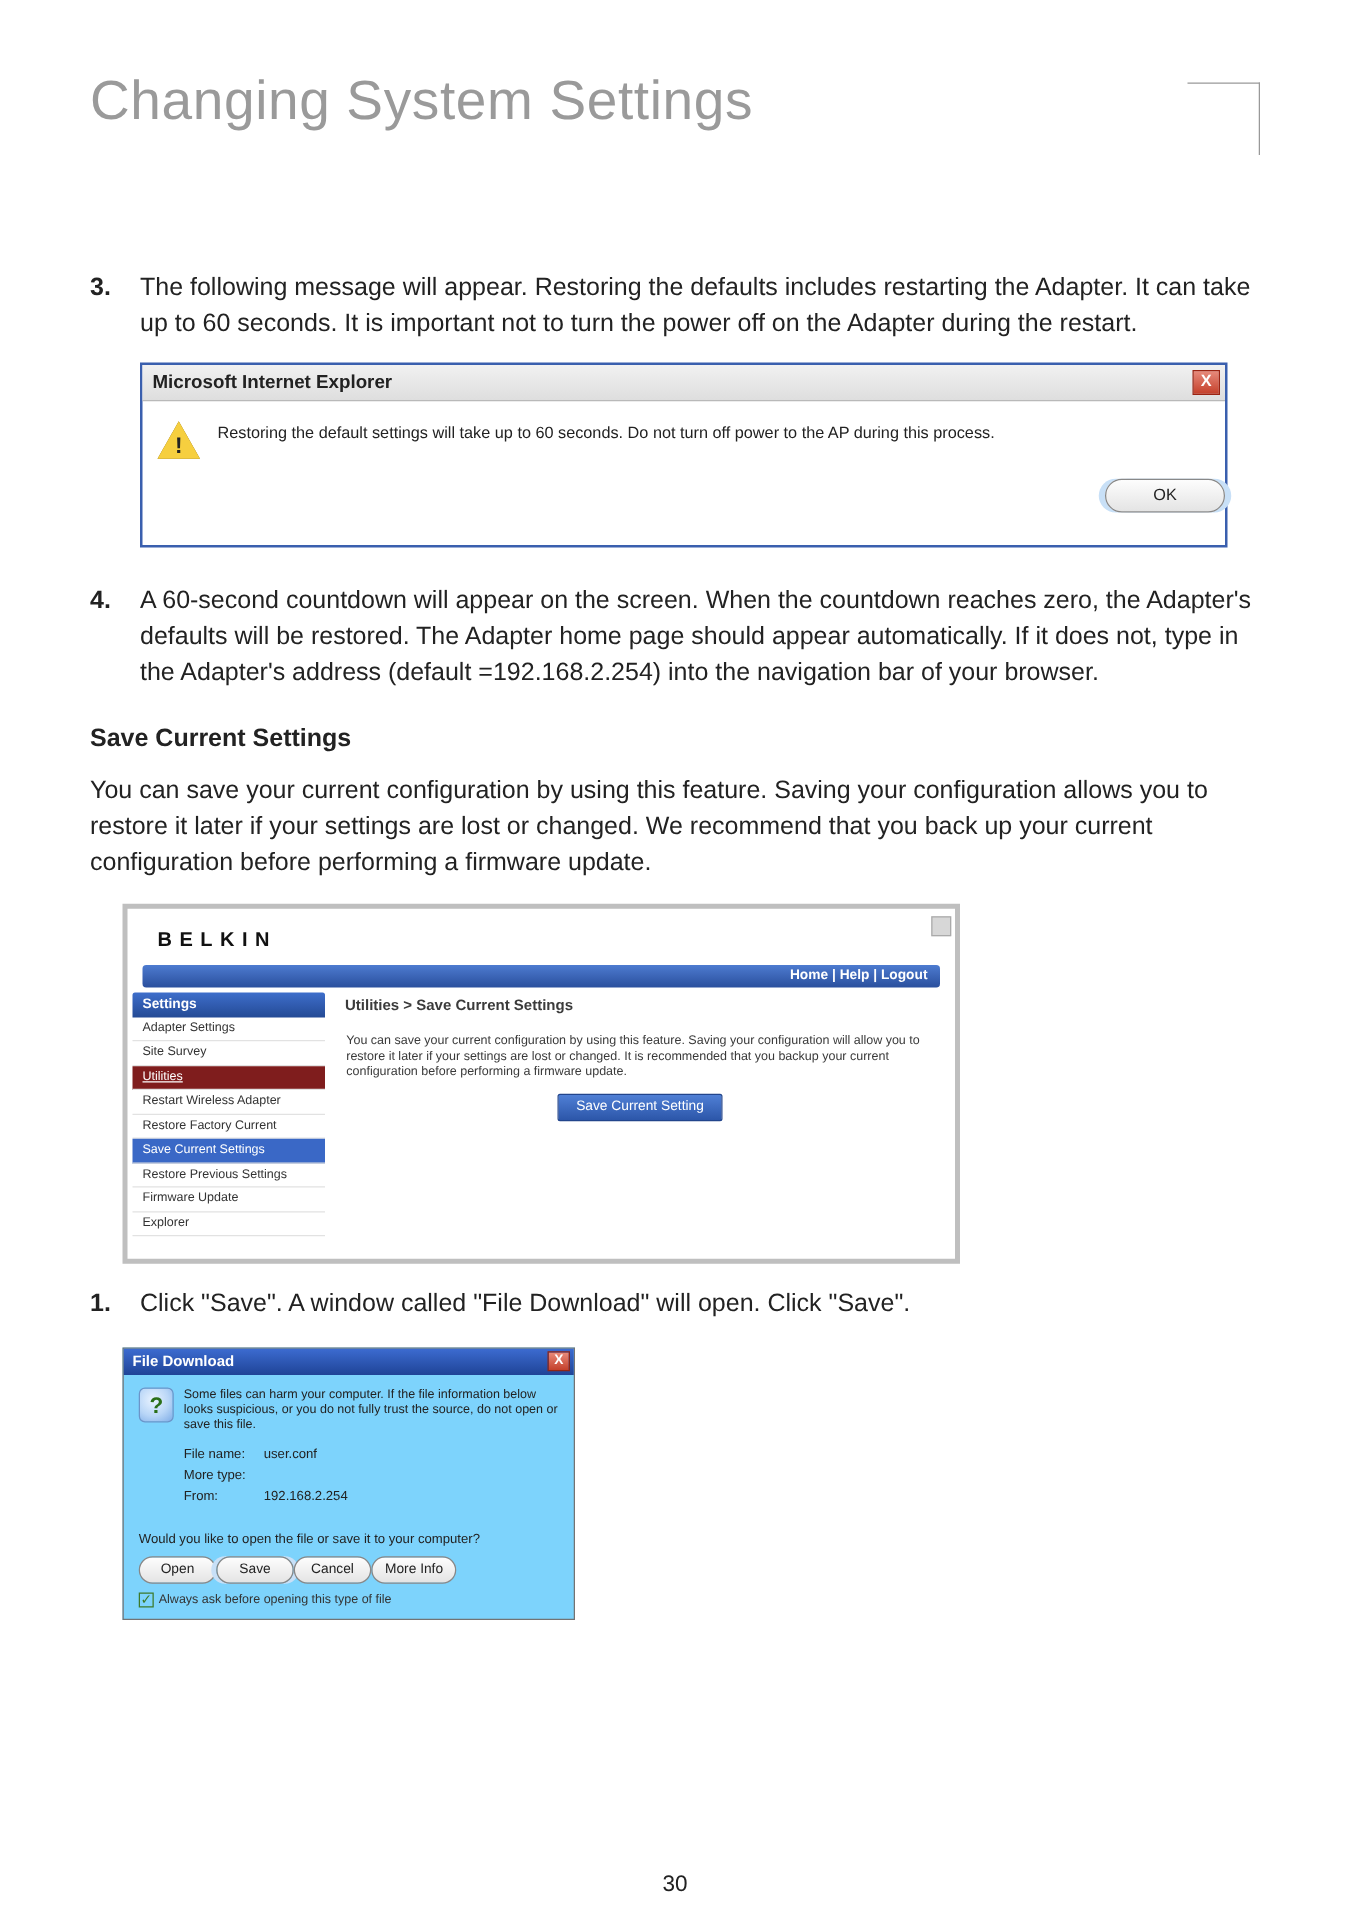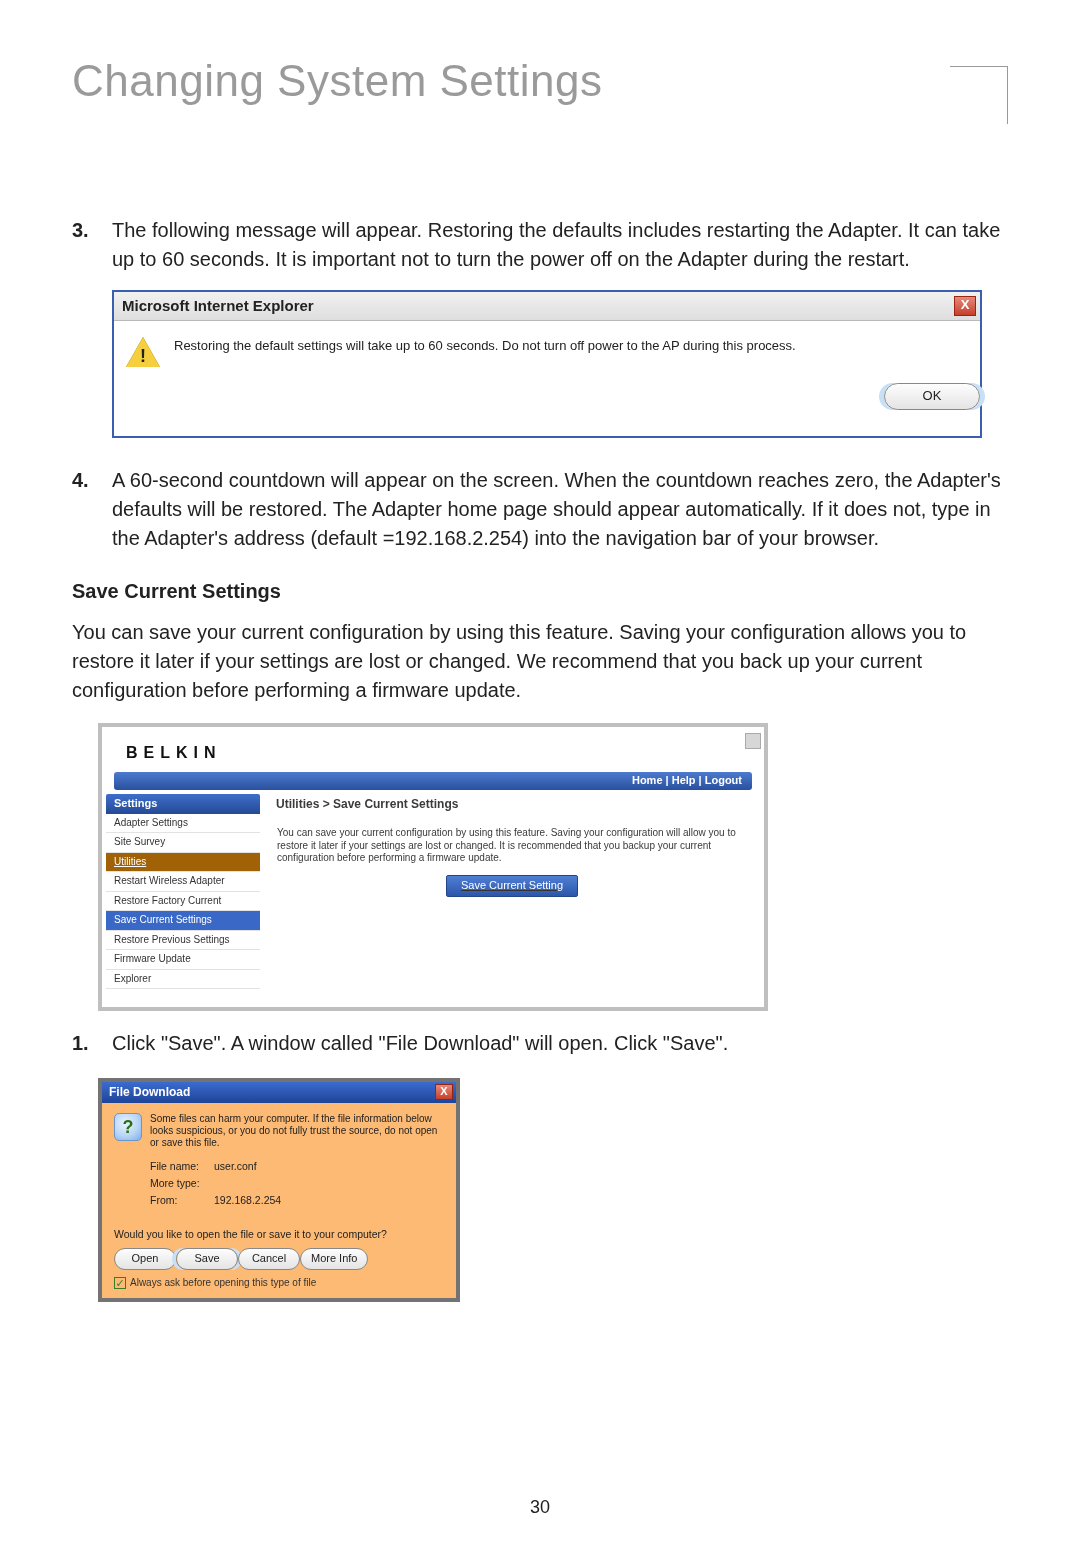--- a/index.html
+++ b/index.html
@@ -64,35 +64,35 @@
     display: flex; justify-content: flex-end; align-items: center; color: #fff;
     padding: 0 10px; font-size: 11px; font-weight: 700;
   }
   .belkin .cols { display: flex; }
   .belkin .side { width: 158px; padding: 4px 0 0 4px; }
   .belkin .side .hdr {
     background: linear-gradient(#3e6ecb,#244a95); color: #fff; font-weight: 700;
     padding: 2px 8px; font-size: 11px; border-radius: 2px 2px 0 0;
   }
   .belkin .side .item { padding: 2px 8px; border-bottom: 1px solid #e2e2e2; font-size: 10px; color: #333; }
-  .belkin .side .item.util { background: #a16207; color: #fff; text-decoration: underline; }
+  .belkin .side .item.util { background: #7f1d1d; color: #fff; text-decoration: underline; }
   .belkin .side .item.sel { background: #3a68c6; color: #fff; }
   .belkin .main { flex: 1; padding: 6px 16px 0 16px; }
   .belkin .crumb { color: #3b3b3b; font-weight: 700; font-size: 12px; margin-bottom: 14px; }
   .belkin .desc { font-size: 10px; color: #3a3a3a; line-height: 1.25; width: 470px; margin: 0 auto; text-align: left; }
-  .belkin .centerbtn { display: flex; justify-content: center; margin-top: 10px; text-decoration: underline; }
+  .belkin .centerbtn { display: flex; justify-content: center; margin-top: 10px; }
   .belkin .bluebtn {
     background: linear-gradient(#4f7fd5,#2c56a9); color: #fff; border: 1px solid #22458c;
     padding: 2px 14px; font-size: 11px; border-radius: 2px; cursor: pointer;
   }
   .belkin .scrollnub { position: absolute; right: 3px; top: 6px; width: 16px; height: 16px; background: #d7d7d7; border: 1px solid #aaa; }
 
   
   .fd {
-    width: 362px; margin: 10px 0 0 26px; border: 4px solid #737373; background: #fdba74;
+    width: 362px; margin: 10px 0 0 26px; border: 1px solid #737373; background: #7dd3fc;
     font-family: Tahoma, Arial, sans-serif; font-size: 11px; color: #222;
   }
   .fd .tb {
     display: flex; justify-content: space-between; align-items: center;
     background: linear-gradient(#3c6bd0,#1f4497); color: #fff;
     padding: 2px 3px 2px 7px; font-weight: 700; font-size: 12px;
   }
   .fd .tb .x {
     width: 18px; height: 16px; display: flex; align-items: center; justify-content: center;
     background: linear-gradient(#e88a7a,#c4402b); border: 1px solid #8f2515; font-size: 11px;

